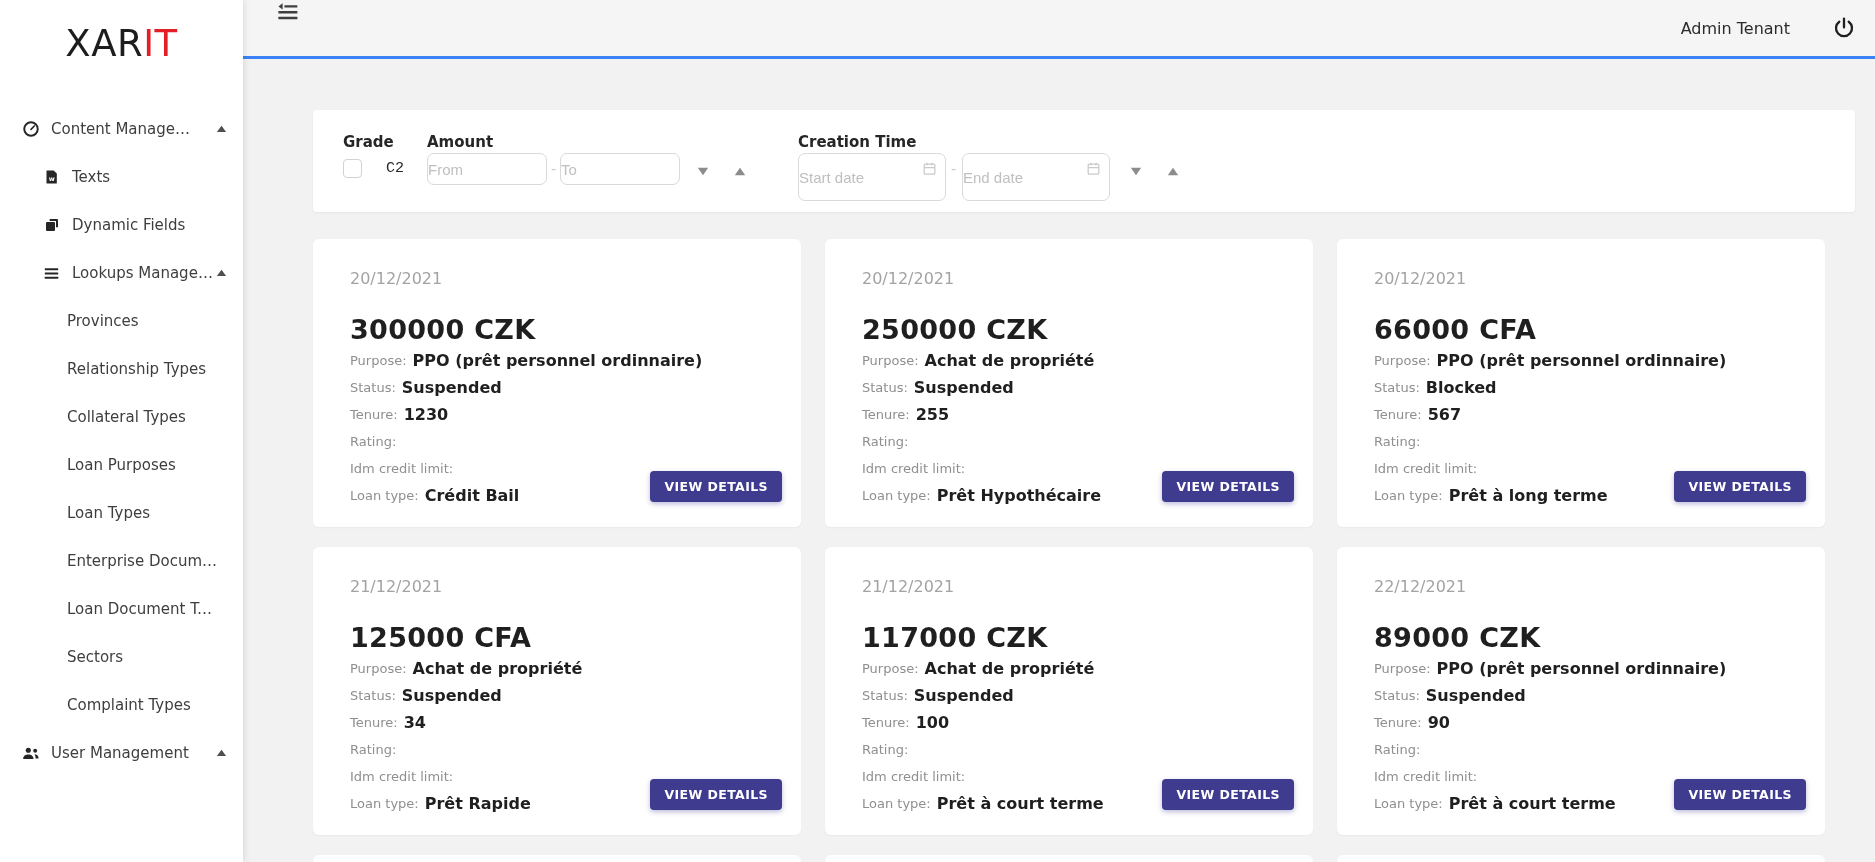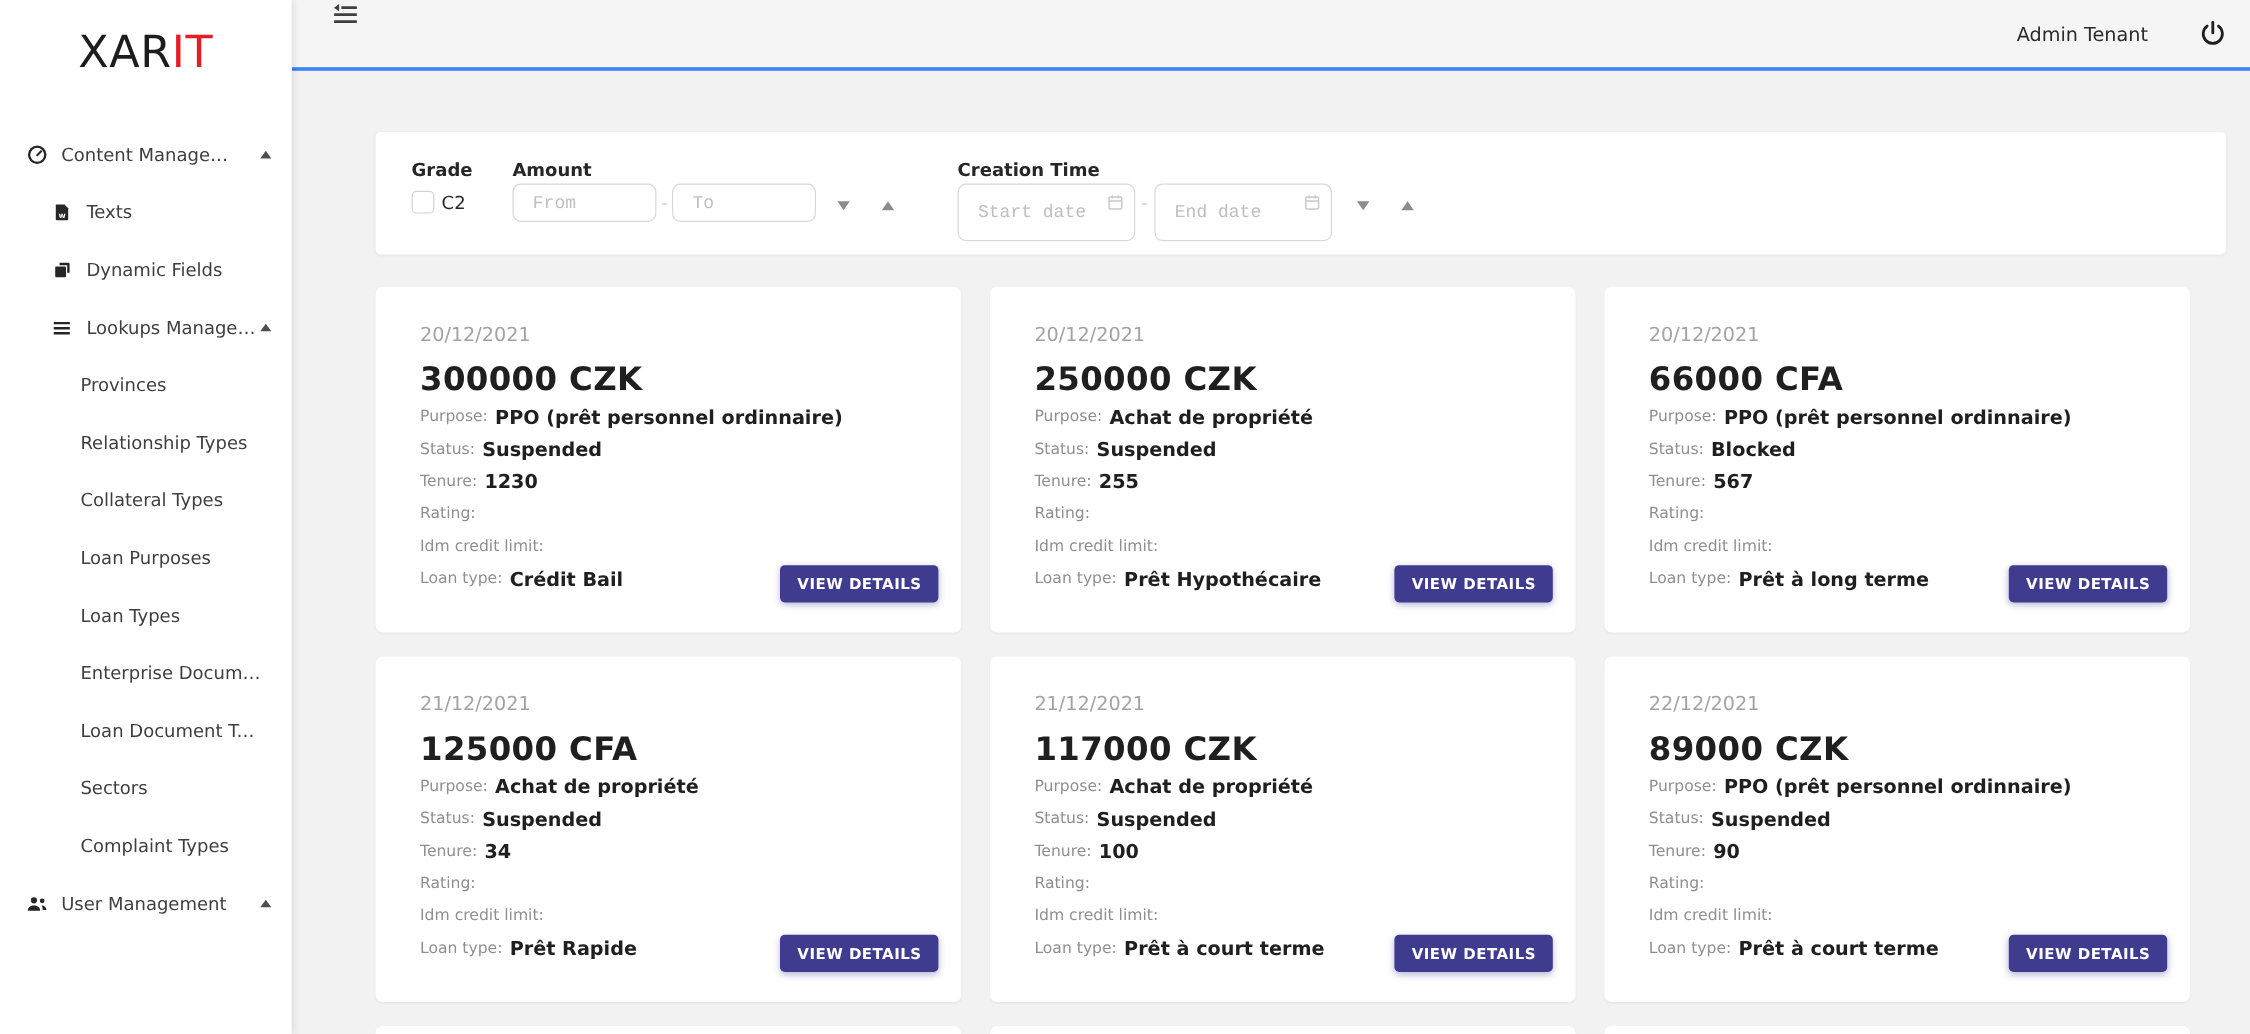--- a/index.html
+++ b/index.html
@@ -29,37 +29,37 @@
   .power-btn{width:24px;height:24px;margin-right:19px;display:flex;cursor:pointer;background:none;border:none;padding:0;}
 
   
   .content{position:absolute;left:243px;top:57px;right:0;bottom:0;background:#f2f2f2;overflow:hidden;}
 
   .filter-panel{position:relative;margin:53px 0 0 70px;width:1542px;height:102px;background:#fff;
     border-radius:4px;box-shadow:0 1px 3px rgba(0,0,0,.05);}
   .f-label{position:absolute;top:23px;font-size:15px;font-weight:bold;color:#262626;}
   .grade-option{position:absolute;left:30px;top:49px;display:flex;align-items:center;}
   .checkbox{width:19px;height:19px;border:1px solid #d2d2d2;border-radius:4px;background:#fff;cursor:pointer;flex:none;box-sizing:border-box;}
-  .opt-label{margin-left:6px;font-size:15px;color:#262626;}
+  .opt-label{margin-left:24px;font-size:15px;color:#262626;font-family:Liberation Mono, monospace;}
   .f-input{position:absolute;top:43px;height:32px;border:1px solid #d9d9d9;border-radius:7px;
-    font-size:15px;color:#ec4899;padding:0 16px;background:#fff;box-sizing:border-box;outline:none;
-    font-family:Liberation Mono, monospace;}
+    font-size:15px;color:#ec4899;padding:0 0;background:#fff;box-sizing:border-box;outline:none;
+    font-family:Liberation Sans, sans-serif;}
   .f-input::placeholder{color:#bfbfbf;}
   .date-wrap{position:absolute;top:43px;width:148px;height:48px;}
   .date-wrap .f-input{position:absolute;left:0;top:0;width:100%;height:100%;padding-right:32px;}
   .cal-icon{position:absolute;right:9px;top:8px;pointer-events:none;display:flex;}
   .f-dash{position:absolute;top:50px;color:#cfcfcf;font-size:15px;}
   .tri{position:absolute;top:57px;display:flex;cursor:pointer;}
 
   
   .grid{margin:27px 0 0 70px;display:grid;grid-template-columns:repeat(3,488px);column-gap:24px;row-gap:20px;}
   .card{position:relative;background:#fff;border-radius:6px;height:288px;box-sizing:border-box;
     padding:30px 37px 0 37px;box-shadow:0 1px 2px rgba(0,0,0,.04);}
   .card-date{font-size:16px;color:#a3a3a3;line-height:20px;}
-  .card-amount{font-size:27px;font-weight:bold;color:#1f1f1f;margin-top:11px;line-height:34px;letter-spacing:.3px;}
+  .card-amount{font-size:27px;font-weight:bold;color:#1f1f1f;margin-top:24px;line-height:34px;letter-spacing:.3px;}
   .card-rows{margin-top:0px;}
   .card-row{height:27px;display:flex;align-items:center;}
   .cr-label{font-size:13px;color:#8f8f8f;flex:none;}
   .cr-value{font-size:16px;font-weight:bold;color:#1f1f1f;margin-left:6px;white-space:nowrap;}
   .view-btn{position:absolute;right:19px;bottom:25px;background:var(--accent,#3f3c8f);color:#fff;
     font-size:12.5px;font-weight:bold;letter-spacing:.4px;border:none;border-radius:4px;height:31px;
     padding:0 14px;cursor:pointer;box-shadow:0 2px 5px rgba(63,60,143,.35);
     font-family:"DejaVu Sans","Liberation Sans",sans-serif;}
   .card.stub{padding:0;}
 </style>

